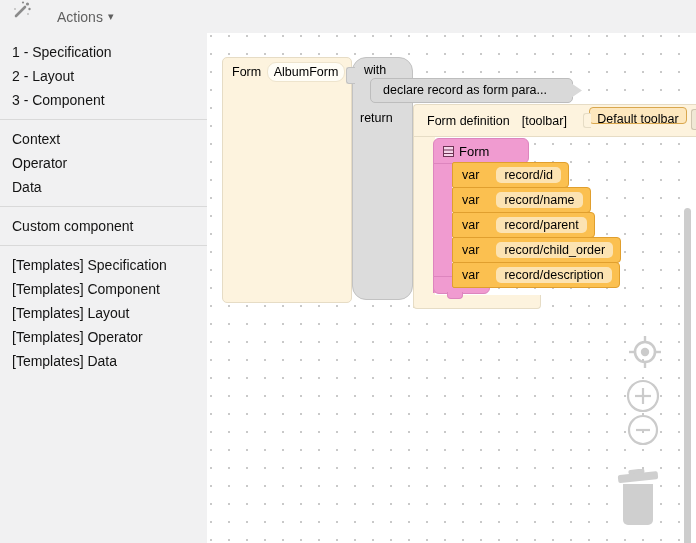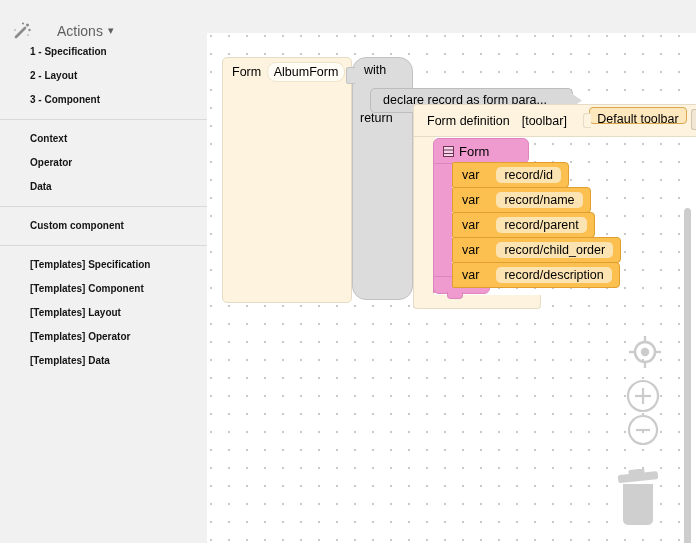--- a/index.html
+++ b/index.html
@@ -1,44 +1,44 @@
 <!DOCTYPE html>
 <html><head>
 <meta charset="utf-8">
 <style>
   html,body{margin:0;padding:0;width:696px;height:543px;overflow:hidden;
     background:#f1f1f2;font-family:"Liberation Sans","DejaVu Sans",sans-serif;
     -webkit-font-smoothing:antialiased;}
   
-  .topbar{position:absolute;left:0;top:14px;width:696px;height:33px;display:flex;align-items:center;}
+  .topbar{position:absolute;left:0;top:0;width:696px;height:33px;display:flex;}
   .wand{margin-left:12px;width:20px;height:20px;}
   .actions{margin-left:25px;color:#5f5f5f;font-size:14px;display:flex;align-items:center;gap:5px;cursor:pointer;}
   .actions .caret{font-size:11px;color:#5f5f5f;}
   
   .sidebar{position:absolute;left:0;top:33px;width:207px;height:510px;}
   .group{padding:7px 0;border-bottom:1px solid #d9d9d9;}
   .group:last-child{border-bottom:none;}
-  .side-item{height:24px;line-height:24px;padding-left:30px;font-size:10px;color:#141414;cursor:pointer;white-space:nowrap;font-weight:bold;}
+  .side-item{height:24px;line-height:24px;padding-left:12px;font-size:14px;color:#141414;cursor:pointer;white-space:nowrap;}
   
   .canvas{position:absolute;left:207px;top:33px;width:489px;height:510px;background:#ffffff;
     background-image:radial-gradient(#c9c9c9 1px,transparent 1.4px);
     background-size:18px 18px;background-position:13px 12px;}
   .blk{position:absolute;box-sizing:border-box;font-size:12.5px;color:#000;}
   
   .form-main{left:15px;top:24px;width:130px;height:246px;background:#fdf3de;border:1px solid #e6dcc5;border-radius:5px;}
   .form-main .lbl{position:absolute;left:9px;top:7px;}
   .name-field{position:absolute;left:44px;top:4px;width:76px;height:18px;background:#fffdf6;border:1px solid #eee4cd;border-radius:9px;
     font-size:12.5px;line-height:18px;text-align:center;}
   
   .with-blk{left:145px;top:24px;width:61px;height:243px;background:#dcdcdc;border:1px solid #c2c2c2;border-radius:14px;}
   .with-blk .tab{position:absolute;left:-7px;top:9px;width:8px;height:15px;background:#dcdcdc;border:1px solid #c2c2c2;border-right:none;border-radius:3px 0 0 3px;}
   .with-lbl{position:absolute;left:11px;top:5px;}
   .return-lbl{position:absolute;left:7px;top:53px;}
   
-  .declare{left:163px;top:55px;width:203px;height:25px;background:#d9d9d9;border:1px solid #bdbdbd;border-radius:5px;
+  .declare{left:163px;top:45px;width:203px;height:25px;background:#d9d9d9;border:1px solid #bdbdbd;border-radius:5px;
     line-height:23px;padding-left:12px;}
   .declare::after{content:"";position:absolute;right:-10px;top:4px;width:11px;height:15px;background:#d9d9d9;
     clip-path:polygon(0 0,100% 50%,0 100%);}
   
   .fdef-head{left:206px;top:71px;width:283px;height:33px;background:#fdf3de;border:1px solid #e6dcc5;border-right:none;border-radius:4px 0 0 0;
     display:flex;align-items:center;}
   .fdef-head .t1{margin-left:13px;}
   .fdef-head .t2{margin-left:12px;}
   .fdef-col{left:206px;top:95px;width:22px;height:180px;background:#fdf3de;border-left:1px solid #e6dcc5;}
   .fdef-foot{left:206px;top:262px;width:128px;height:14px;background:#fdf3de;border:1px solid #e6dcc5;border-top:none;border-radius:0 0 4px 4px;}

